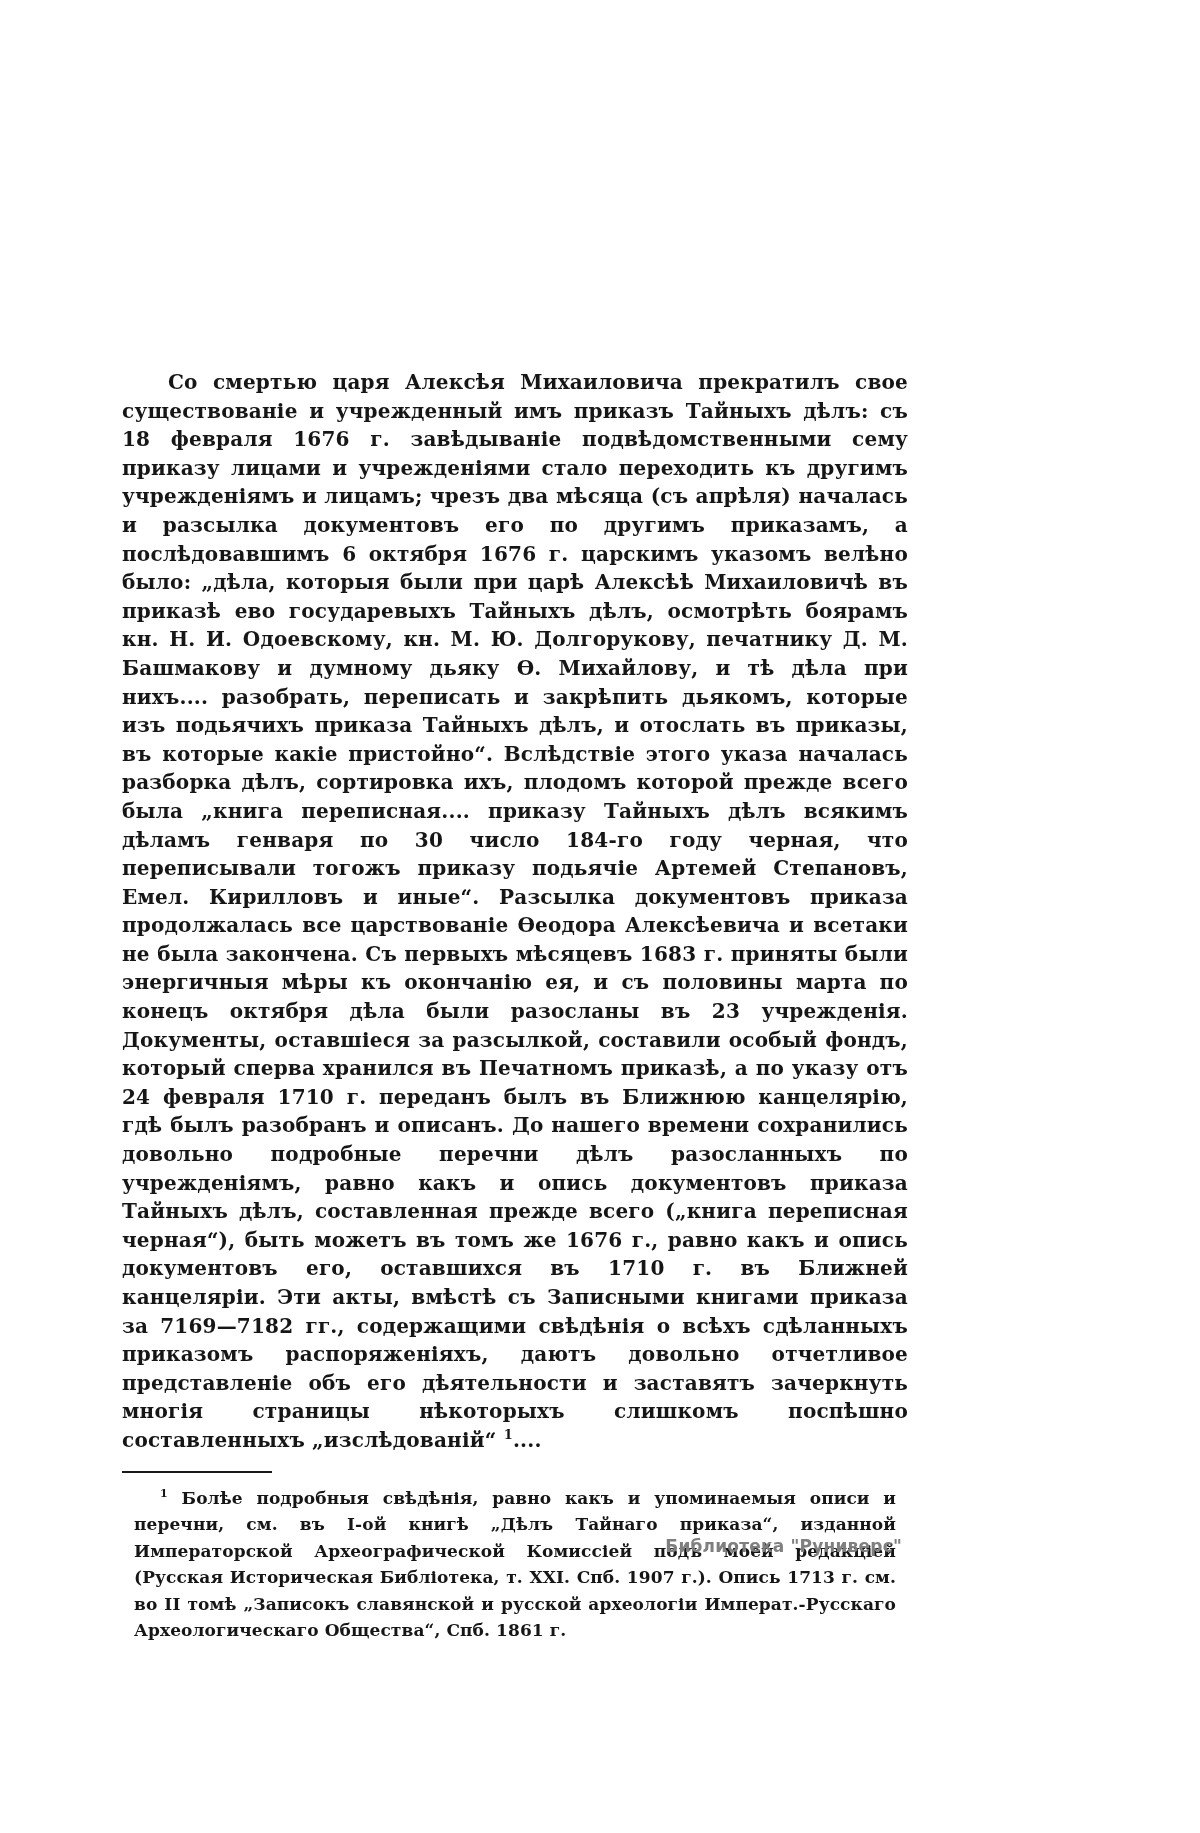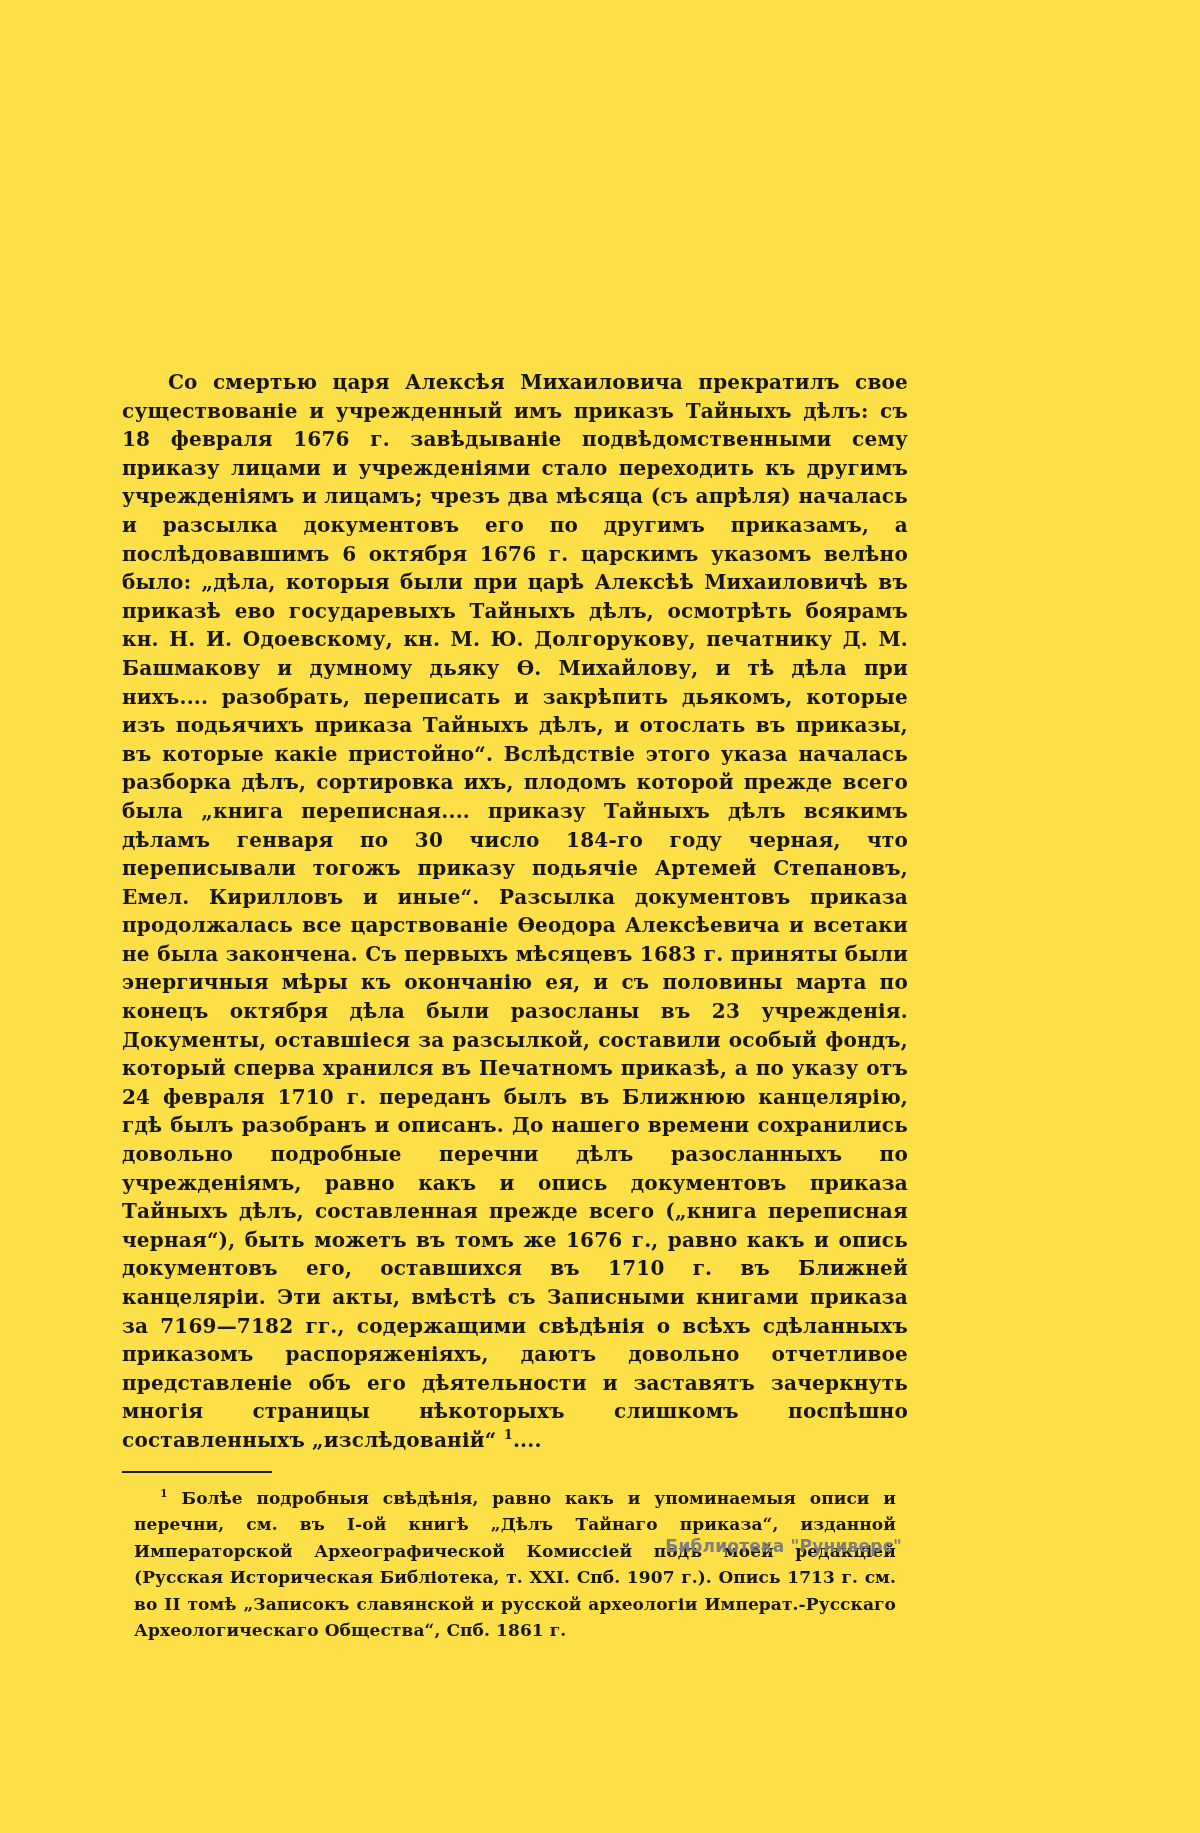--- a/index.html
+++ b/index.html
@@ -5,21 +5,21 @@
   html, body {
     margin: 0;
     padding: 0;
     background: #e8e8e8;
   }
   .page {
     position: relative;
     width: 1200px;
     height: 1833px;
     margin: 0 auto;
-    background: #fde047;
+    background: #ffffff;
     color: #161616;
     font-family: "DejaVu Serif", "Liberation Serif", serif;
     overflow: hidden;
     box-sizing: border-box;
     padding: 368px 292px 0 122px;
   }
   .main-paragraph {
     margin: 0;
     font-size: 20px;
     line-height: 28.6px;

